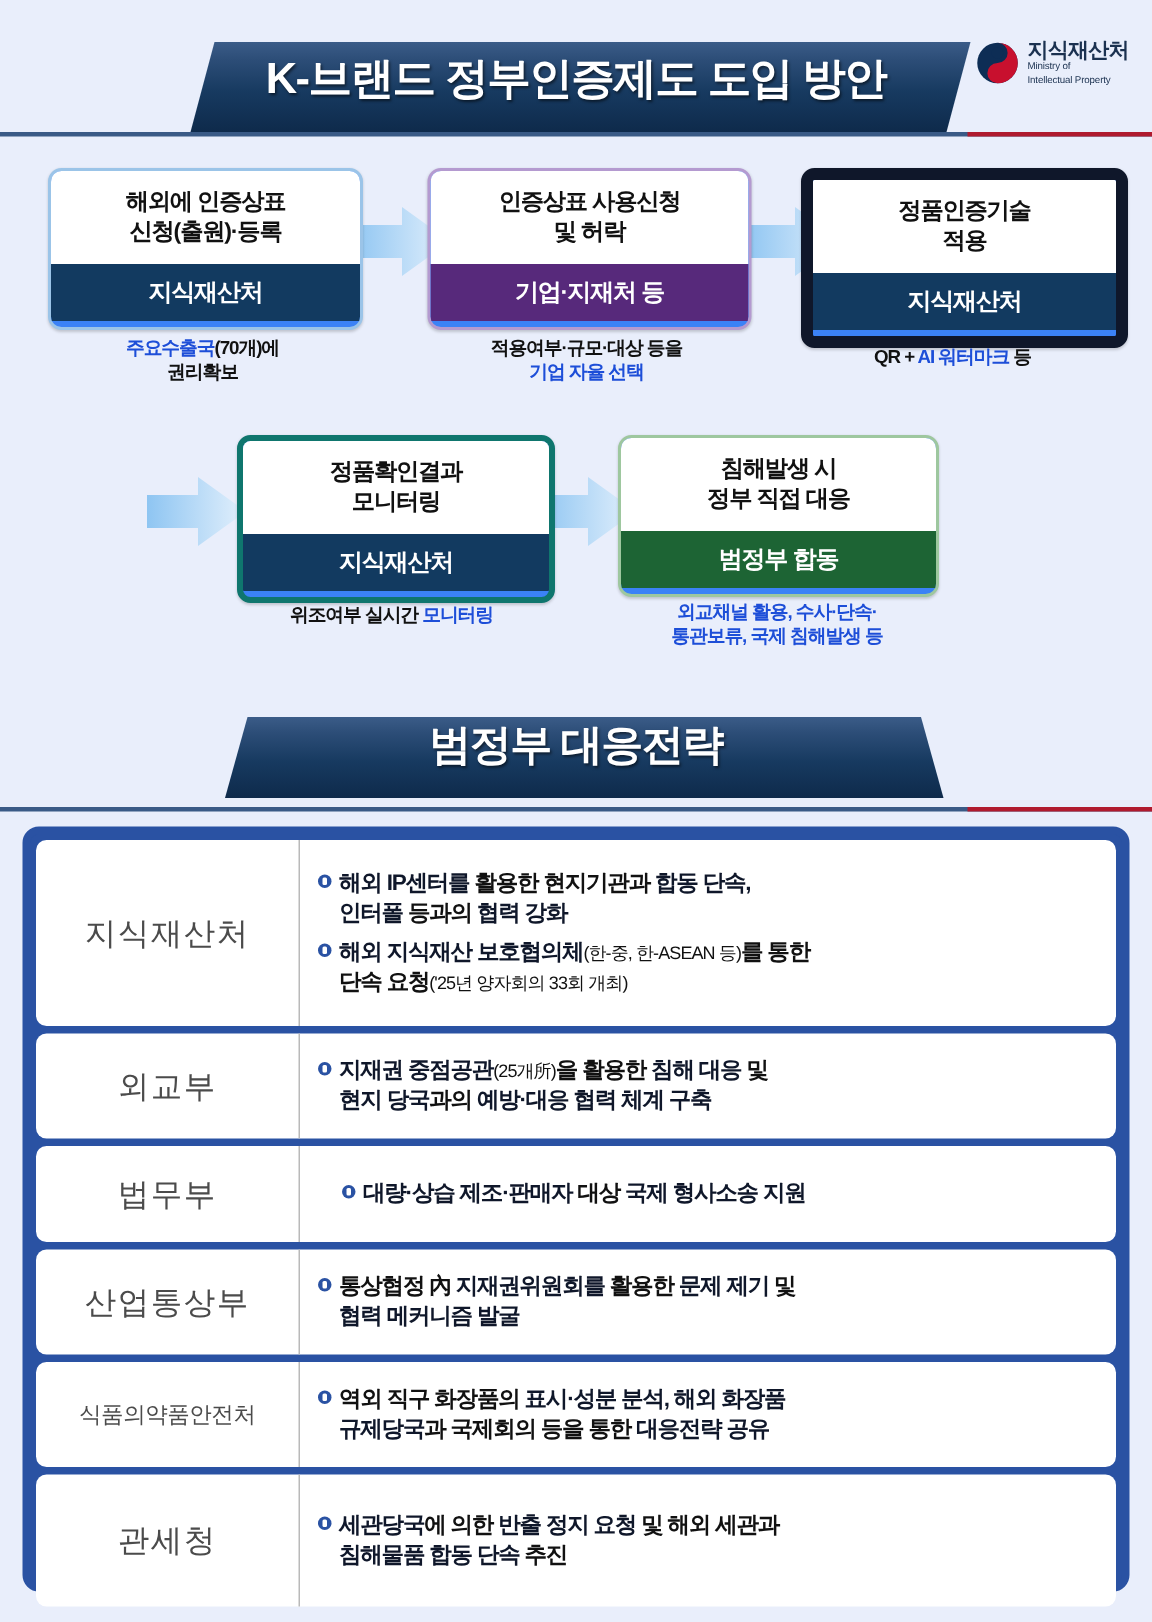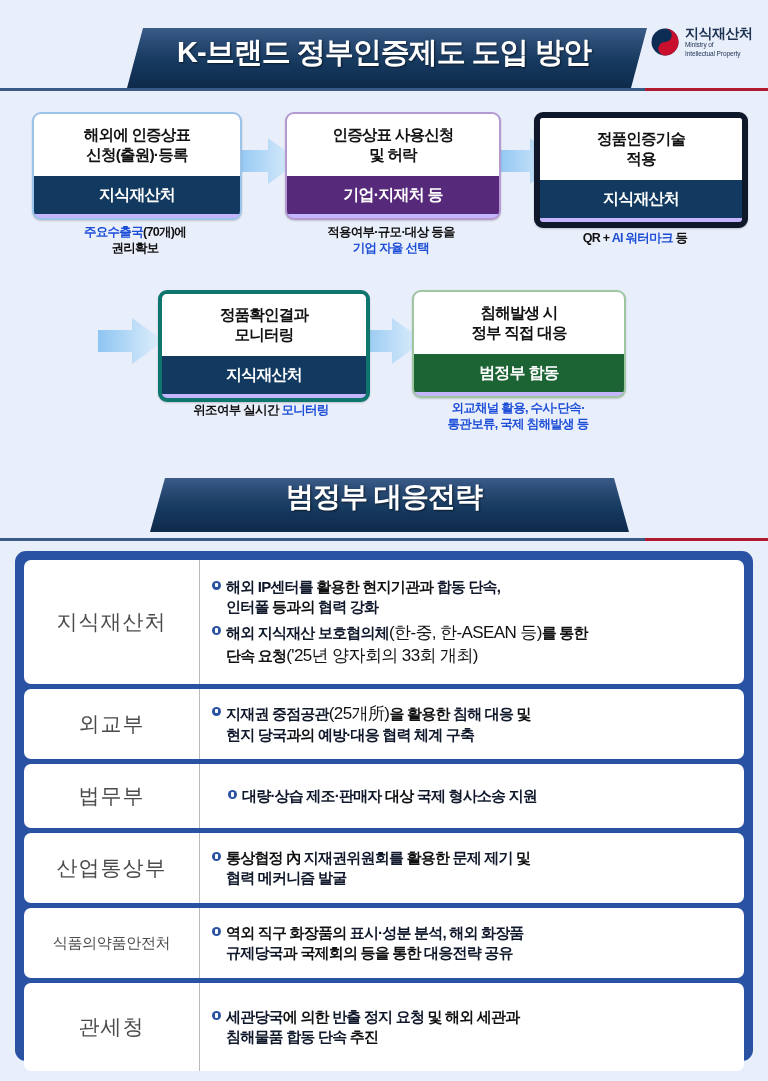--- a/index.html
+++ b/index.html
@@ -25,21 +25,21 @@
   
   .logo{position:absolute;display:flex;align-items:center;gap:5px;}
   .logo-text{line-height:1.02;}
   .logo-kr{font-size:14px;font-weight:bold;color:#1b3150;letter-spacing:-.5px;}
   .logo-en{font-size:6.5px;color:#1b3150;letter-spacing:-.1px;margin-top:2px;}
 
   
   .flow{position:relative;}
   .fbox{
     position:absolute;border-radius:9px;overflow:hidden;
-    background:#c4b5fd;box-shadow:0 1px 2px rgba(0,0,0,.18);
+    background:#3b82f6;box-shadow:0 1px 2px rgba(0,0,0,.18);
   }
   .fbox-top{
     background:#ffffff;display:flex;align-items:center;justify-content:center;
     text-align:center;color:#111111;font-weight:bold;font-size:15.5px;
     line-height:1.28;letter-spacing:-.8px;padding:0 4px;box-sizing:border-box;
   }
   .fbox-bot{
     display:flex;align-items:center;justify-content:center;
     color:#ffffff;font-weight:bold;font-size:16px;letter-spacing:-.8px;
   }
@@ -71,21 +71,21 @@
   .tbody{flex:1;display:flex;flex-direction:column;justify-content:center;padding:7px 8px 7px 12px;}
   .bullet-row{display:flex;align-items:flex-start;margin:3px 0;}
   .bdot{
     flex:0 0 auto;width:9px;height:9px;border-radius:50%;
     background:#2a52a3;margin:4px 5px 0 0;position:relative;
   }
   .bdot::after{content:"";position:absolute;left:2.5px;top:2px;width:3.5px;height:4.5px;
     background:#ffffff;border-radius:1px;}
   .btext{font-size:15px;line-height:1.32;letter-spacing:-.8px;font-weight:bold;color:#111111;}
   .btext .b{color:#0f172a;}
-  .btext .smk{font-size:17px;font-weight:normal;letter-spacing:-.6px;color:#111111;}
+  .btext .smk{font-size:12px;font-weight:normal;letter-spacing:-.6px;color:#111111;}
 </style>
 </head>
 <body>
 
 <div>
   <div class="rule" style="left:0;top:88px;width:768px;"></div>
   <div class="rule-red" style="left:645px;top:88px;width:123px;"></div>
 
   <svg class="banner" style="left:0;top:0;width:768px;height:90px;background:none;box-shadow:none;" viewBox="0 0 768 90">
     <defs>
@@ -150,21 +150,21 @@
   <div class="fbox" style="left:285px;top:112px;width:212px;height:104px;border:2px solid #b49ad0;">
     <div class="fbox-top" style="height:62px;">
       <span><span>인증상표 사용신청</span><br><span>및 허락</span></span>
     </div>
     <div class="fbox-bot" style="height:38px;background:#57297b;">기업·지재처 등</div>
   </div>
   <div class="fcap" style="left:276px;top:224px;width:230px;">
     적용여부·규모·대상 등을<br><span class="hl">기업 자율 선택</span>
   </div>
 
-  <div class="fbox" style="left:534px;top:112px;width:202px;height:104px;border:6px solid #0f172a;">
+  <div class="fbox" style="left:534px;top:112px;width:202px;height:104px;border:8px solid #0f172a;">
     <div class="fbox-top" style="height:62px;">
       <span><span>정품인증기술</span><br><span>적용</span></span>
     </div>
     <div class="fbox-bot" style="height:38px;background:#123a60;">지식재산처</div>
   </div>
   <div class="fcap" style="left:525px;top:230px;width:220px;">
     QR + <span class="hl">AI 워터마크</span> 등
   </div>
 
   <div class="fbox" style="left:158px;top:290px;width:204px;height:104px;border:4px solid #0f766e;">

